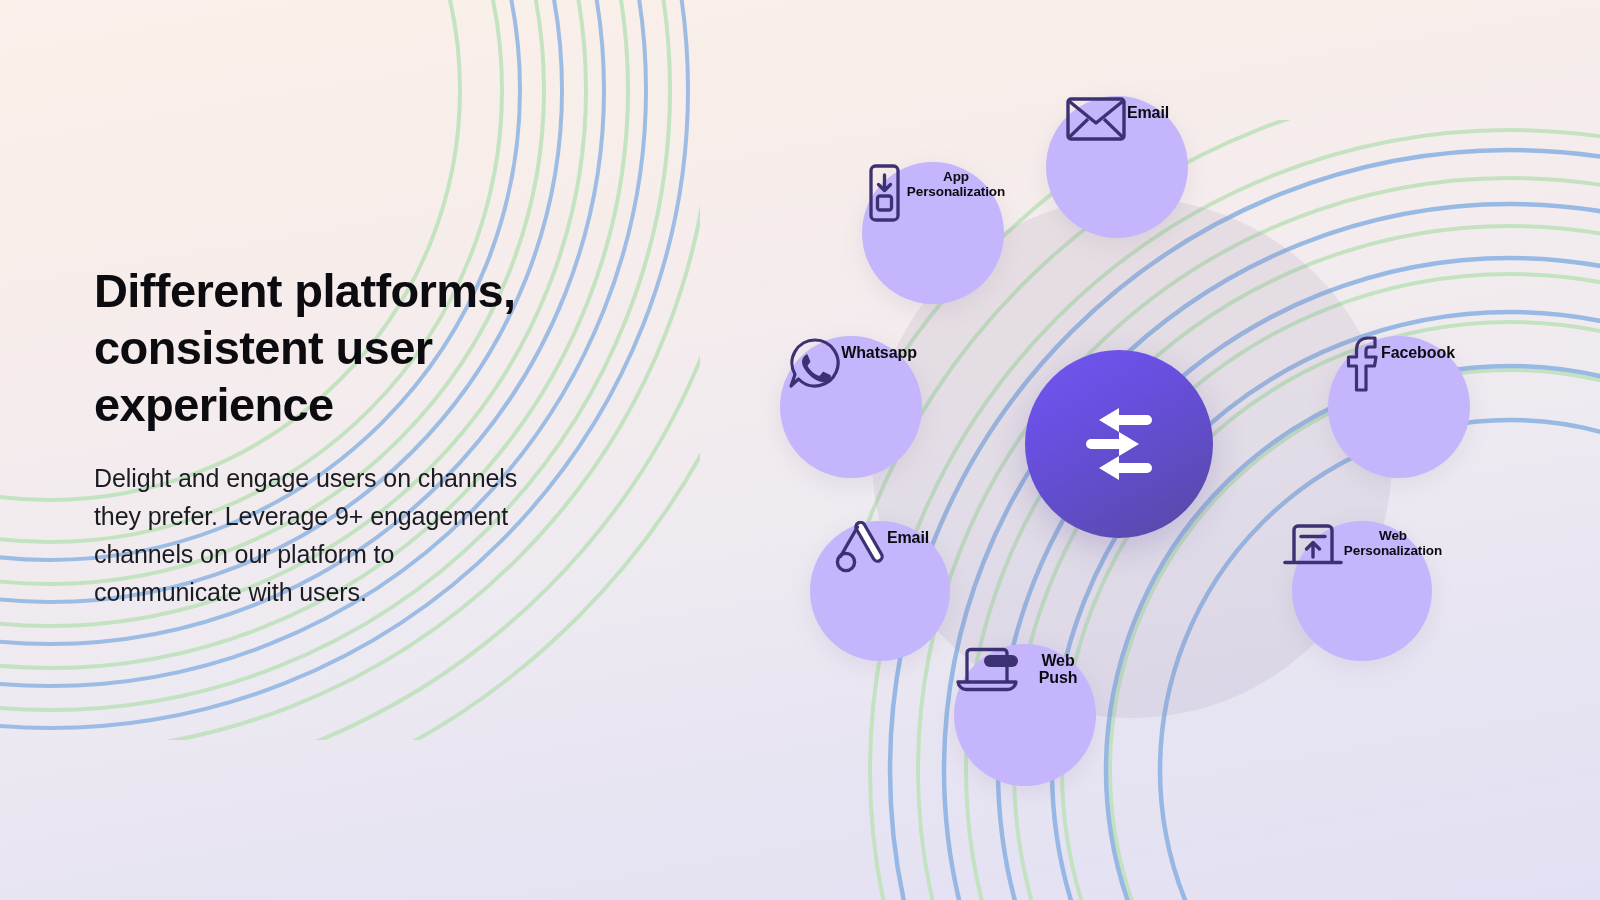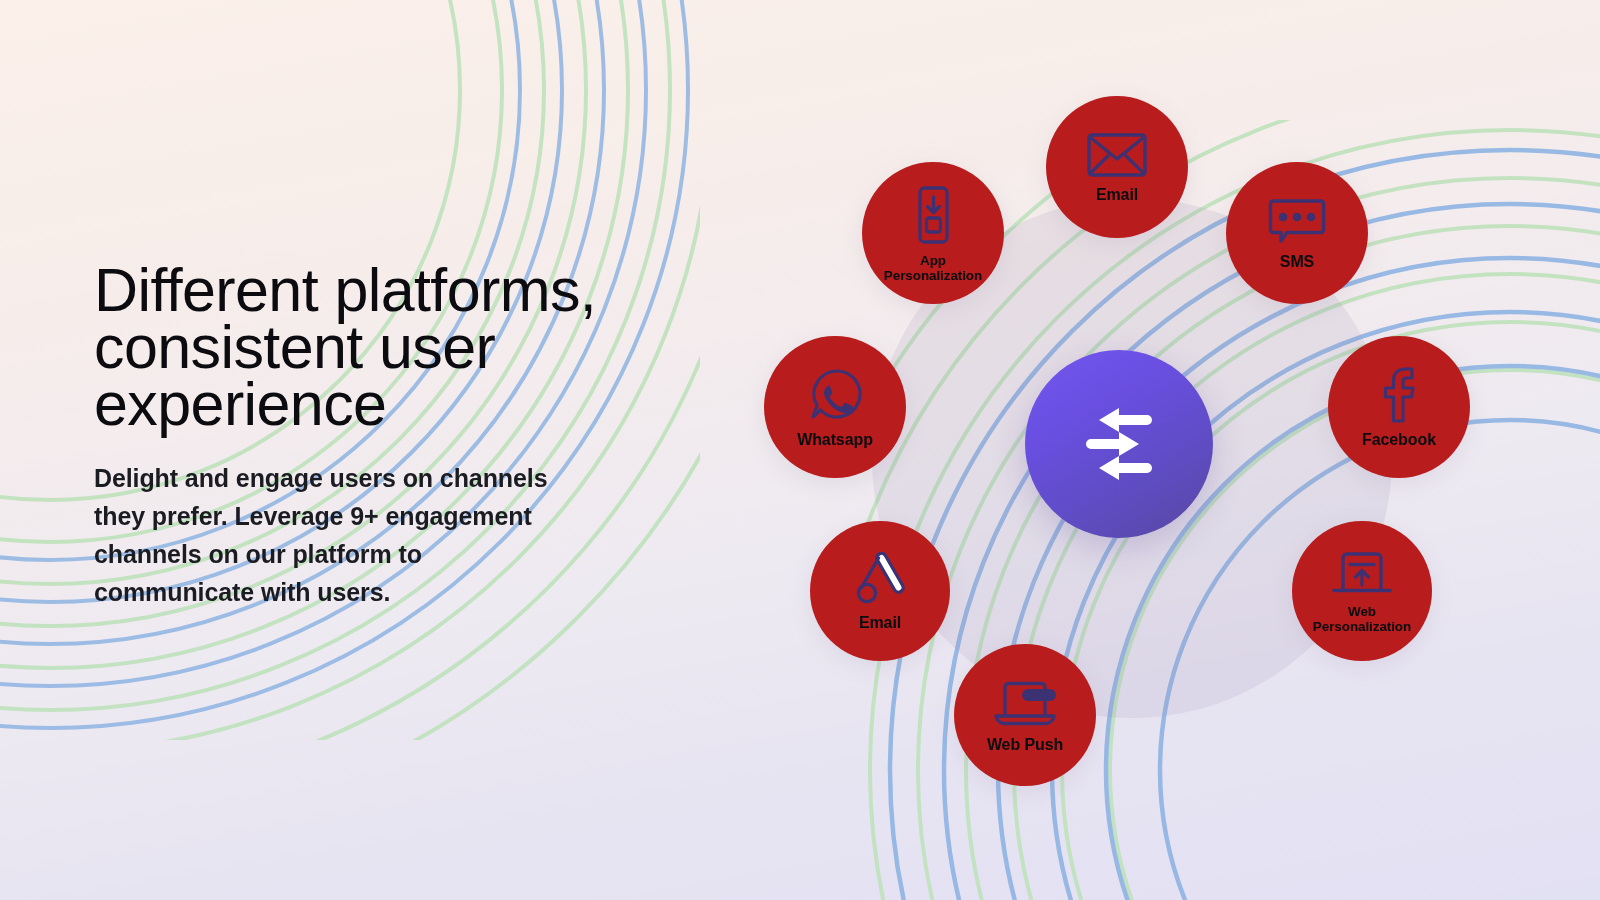--- a/index.html
+++ b/index.html
@@ -11,61 +11,61 @@
   }
 
   
   .deco{position:absolute;pointer-events:none;}
   .deco-tl{top:-560px;left:-600px;width:1300px;height:1300px;}
   .deco-br{bottom:-520px;right:-560px;width:1300px;height:1300px;}
 
   
   .copy{position:absolute;left:94px;top:262px;width:600px;}
   .headline{
-    font-size:61px;line-height:57px;font-weight:400;color:#0b0b10;
+    font-size:47px;line-height:57px;font-weight:700;color:#0b0b10;
     letter-spacing:-0.6px;margin:0 0 26px 0;white-space:pre-line;
   }
   .subcopy{
-    font-size:25px;line-height:38px;font-weight:700;color:#1b1b22;
+    font-size:25px;line-height:38px;font-weight:400;color:#1b1b22;
     margin:0;white-space:pre-line;letter-spacing:-0.1px;
   }
 
   
   .diagram{position:absolute;left:760px;top:80px;width:760px;height:760px;}
   .halo{
     position:absolute;left:112px;top:118px;width:520px;height:520px;border-radius:50%;
     background:rgba(150,135,170,0.145);
   }
   .hub{
     position:absolute;left:265px;top:270px;width:188px;height:188px;border-radius:50%;
     background:linear-gradient(150deg,#7258ee 0%,#6a4fe3 30%,#5e4cc0 70%,#57489f 100%);
     display:flex;align-items:center;justify-content:center;
     box-shadow:0 10px 34px rgba(80,60,150,.22);
   }
   .node{
-    position:absolute;border-radius:50%;background:#b91c1c;
-    display:flex;flex-direction:column;align-items:center;justify-content:center;
+    position:absolute;border-radius:50%;background:#c4b5fd;
+    display:flex;flex-direction:row;align-items:flex-start;justify-content:center;
     box-shadow:0 6px 22px rgba(120,110,150,.13);
   }
   .node .ico{display:flex;align-items:center;justify-content:center;}
   .node .lbl{
     font-size:16px;font-weight:700;color:#0b0b10;text-align:center;
     line-height:17px;letter-spacing:-0.1px;margin-top:8px;
   }
   .node.sm .lbl{font-size:13.5px;line-height:15px;margin-top:7px;}
 
   
   #n-email{left:286px;top:16px;width:142px;height:142px;}
   #n-sms{left:466px;top:82px;width:142px;height:142px;}
   #n-facebook{left:568px;top:256px;width:142px;height:142px;}
   #n-webpers{left:532px;top:441px;width:140px;height:140px;}
   #n-push{left:386px;top:565px;width:142px;height:142px;}
   #n-webpush{left:194px;top:564px;width:142px;height:142px;}
   #n-google{left:50px;top:441px;width:140px;height:140px;}
-  #n-whatsapp{left:4px;top:256px;width:142px;height:142px;}
+  #n-whatsapp{left:20px;top:256px;width:142px;height:142px;}
   #n-apppers{left:102px;top:82px;width:142px;height:142px;}
 </style>
 </head>
 <body>
 
 <svg class="deco deco-tl" viewBox="0 0 1300 1300">
   <g fill="none" stroke="#8FB4E3" stroke-width="4" opacity="0.85">
     <circle cx="650" cy="650" r="470"></circle>
       <circle cx="650" cy="650" r="512"></circle>
     <circle cx="650" cy="650" r="554"></circle>
@@ -134,31 +134,20 @@
     <span class="ico">
       <svg width="62" height="46" viewBox="0 0 62 46">
         <rect x="3" y="3" width="56" height="40" rx="3" fill="none" stroke="#3C3173" stroke-width="3.4"></rect>
         <path d="M4.5 5.5 L31 27 L57.5 5.5" fill="none" stroke="#3C3173" stroke-width="3.4" stroke-linejoin="round"></path>
         <path d="M4.5 41 L23 23 M57.5 41 L39 23" fill="none" stroke="#3C3173" stroke-width="3.2"></path>
       </svg>
     </span>
     <span class="lbl">Email</span>
   </div>
 
-  <div class="node" id="n-sms">
-    <span class="ico">
-      <svg width="58" height="48" viewBox="0 0 58 48">
-        <path d="M5 4 H53 A2.5 2.5 0 0 1 55.5 6.5 V33 A2.5 2.5 0 0 1 53 35.5 H19 L13 44 L13 35.5 H5 A2.5 2.5 0 0 1 2.5 33 V6.5 A2.5 2.5 0 0 1 5 4 Z" fill="none" stroke="#3C3173" stroke-width="3.4" stroke-linejoin="round"></path>
-        <circle cx="15" cy="20" r="4.3" fill="#3C3173"></circle>
-        <circle cx="29" cy="20" r="4.3" fill="#3C3173"></circle>
-        <circle cx="43" cy="20" r="4.3" fill="#3C3173"></circle>
-      </svg>
-    </span>
-    <span class="lbl">SMS</span>
-  </div>
 
   <div class="node" id="n-facebook">
     <span class="ico">
       <svg width="38" height="56" viewBox="0 0 38 56">
         <path d="M32 2 H25 C17.5 2 13.5 6.8 13.5 14 V21 H5.5 V30 H13.5 V54 H23 V30 H31.5 L33 21 H23 V14.6 C23 12.1 24.1 11 26.4 11 H32 Z" fill="none" stroke="#3C3173" stroke-width="3.2" stroke-linejoin="round"></path>
       </svg>
     </span>
     <span class="lbl">Facebook</span>
   </div>
 

